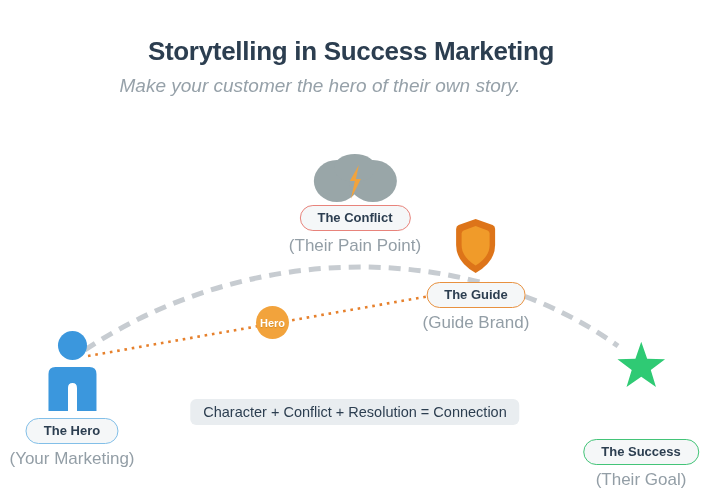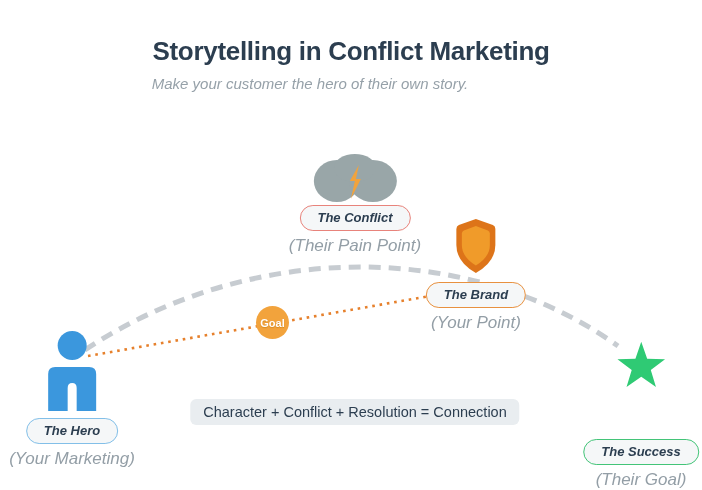--- a/index.html
+++ b/index.html
@@ -15,36 +15,35 @@
     position: absolute;
     top: 36px; left: 0; width: 702px;
     text-align: center;
     font-size: 26px;
     font-weight: 700;
     color: #2c3e50;
     letter-spacing: -0.3px;
   }
   .subtitle {
     position: absolute;
-    top: 75px; left: 2px; width: 616px;
+    top: 75px; left: 12px; width: 616px;
     text-align: center;
-    font-size: 15px;
+    font-size: 19px;
     font-style: italic;
     color: #96a1a9;
   }
   .paths-layer {
     position: absolute;
     top: 0; left: 0;
   }
   .node {
     position: absolute;
     display: flex;
     flex-direction: column;
     align-items: center;
-    font-style: italic;
   }
   .pill {
     background: #f5f7f8;
     border: 1.5px solid #ccc;
     border-radius: 14px;
     padding: 4px 17px;
     font-size: 13px;
     font-weight: 700;
     color: #2c3e50;
     white-space: nowrap;
@@ -90,21 +89,21 @@
     font-weight: 500;
     color: #2c3e50;
     white-space: nowrap;
   }
 </style>
 </head>
 <body>
 
 <div class="canvas">
 
-  <div class="title">Storytelling in Conflict Marketing</div>
+  <div class="title">Storytelling in Success Marketing</div>
   <div class="subtitle">Make your customer the hero of their own story.</div>
 
   <svg class="paths-layer" width="702" height="490" viewBox="0 0 702 490">
     <path d="M 85 350 C 250 240, 470 240, 618 346" fill="none" stroke-width="5" stroke-dasharray="12 8" stroke="#c7ccd1"></path>
     <path d="M 88 356 L 430 296" fill="none" stroke-width="2.6" stroke-dasharray="2.6 4.8" stroke="#e6802c"></path>
   </svg>
 
   <div class="node node-conflict">
     <span class="icon-wrap">
       <svg width="86" height="52" viewBox="0 0 86 52">
@@ -118,22 +117,22 @@
     <span class="caption">(Their Pain Point)</span>
   </div>
 
   <div class="node node-guide">
     <span class="icon-wrap">
       <svg width="42" height="56" viewBox="0 0 42 56">
         <path d="M21 1 L38 7 Q40.5 8 40.5 11 L40.5 27 Q40.5 44 21 55 Q1.5 44 1.5 27 L1.5 11 Q1.5 8 4 7 Z" fill="#dd7419"></path>
         <path d="M21 8 L33 12.5 Q35 13.3 35 15.5 L35 27 Q35 39 21 47.5 Q7 39 7 27 L7 15.5 Q7 13.3 9 12.5 Z" fill="#f09b2a"></path>
       </svg>
     </span>
-    <span class="pill" style="border-color: rgb(232, 145, 63);">The Brand</span>
-    <span class="caption">(Your Point)</span>
+    <span class="pill" style="border-color: rgb(232, 145, 63);">The Guide</span>
+    <span class="caption">(Guide Brand)</span>
   </div>
 
   <div class="node node-hero">
     <span class="icon-wrap">
       <svg width="50" height="80" viewBox="0 0 50 80">
         <circle cx="25" cy="14.5" r="14.5" fill="#3b97dd"></circle>
         <path d="M8 36 L42 36 Q49 36 49 43 L49 80 L29.5 80 L29.5 57 Q29.5 52 25 52 Q20.5 52 20.5 57 L20.5 80 L1 80 L1 43 Q1 36 8 36 Z" fill="#3b97dd"></path>
       </svg>
     </span>
     <span class="pill" style="border-color: rgb(130, 191, 232);">The Hero</span>
@@ -143,17 +142,17 @@
   <div class="node node-success">
     <span class="icon-wrap">
       <svg width="54" height="50" viewBox="0 0 56 54">
         <polygon points="28,2 34.4,20.3 53.7,20.7 38.3,32.3 43.9,50.8 28,39.8 12.1,50.8 17.7,32.3 2.3,20.7 21.7,20.3" fill="#2fca74"></polygon>
       </svg>
     </span>
     <span class="pill" style="border-color: rgb(67, 196, 120); margin-top: 40px;">The Success</span>
     <span class="caption">(Their Goal)</span>
   </div>
 
-  <div class="plan-badge" style="background: rgb(242, 163, 60);">Goal</div>
+  <div class="plan-badge" style="background: rgb(242, 163, 60);">Hero</div>
 
   <div class="formula">Character + Conflict + Resolution = Connection</div>
 
 </div>
 
 </body></html>

